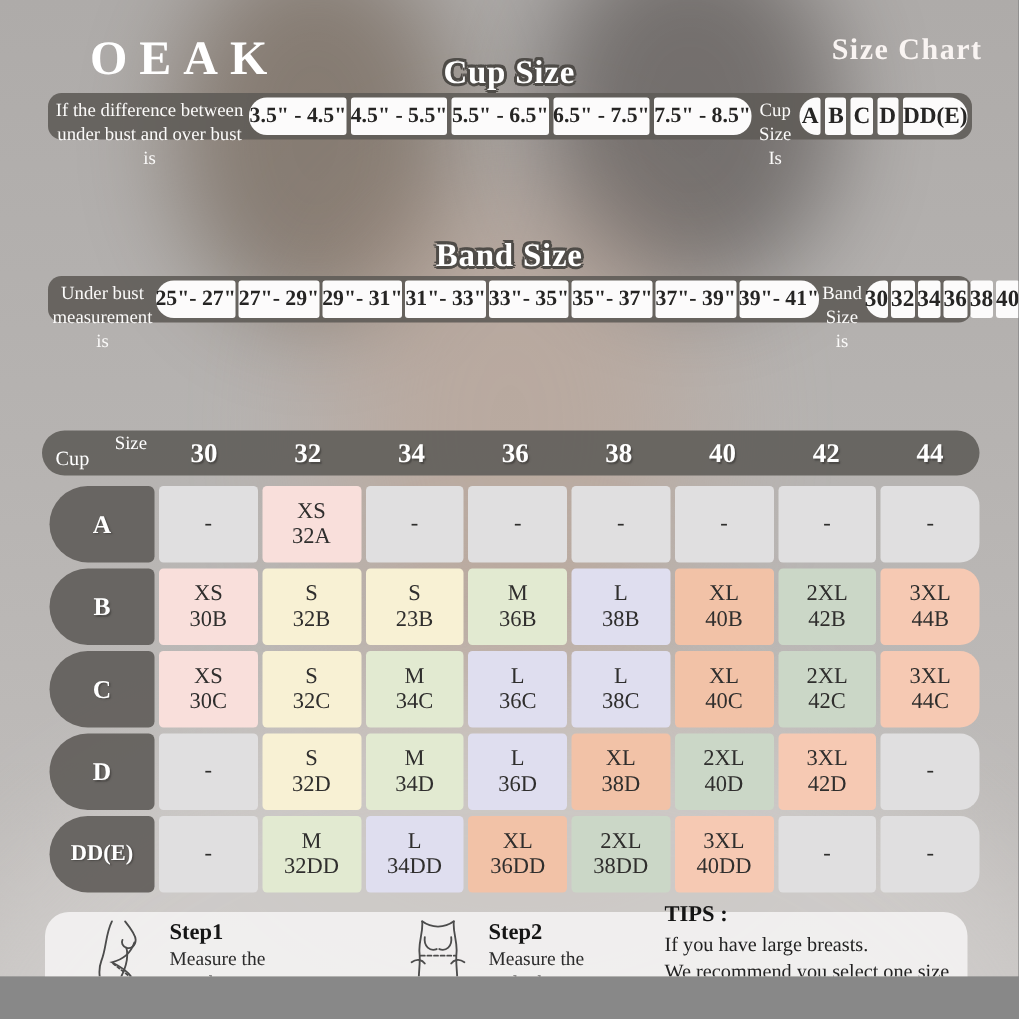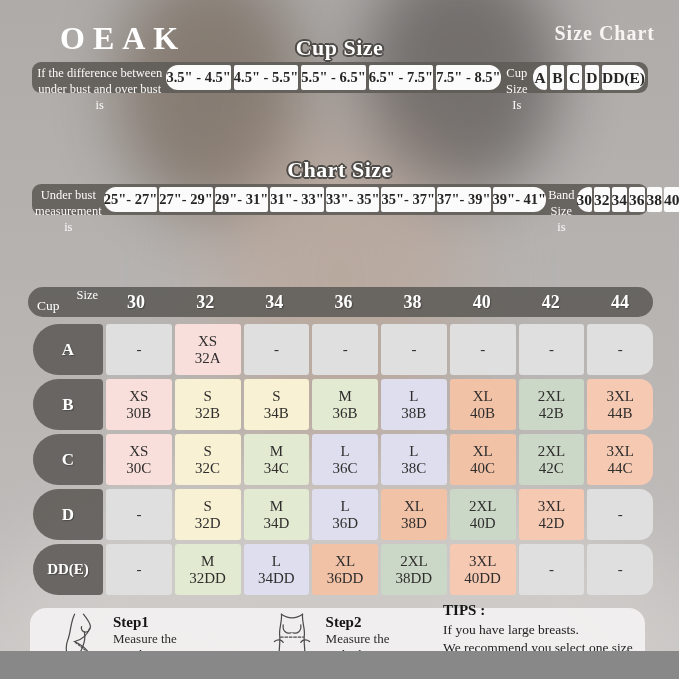--- a/index.html
+++ b/index.html
@@ -118,21 +118,21 @@
     <div class="dk-bar">Cup Size Is</div>
     <div class="cells cols5" id="cup-letters">
         <div class="cell bold-cell">A</div>
         <div class="cell bold-cell">B</div>
         <div class="cell bold-cell">C</div>
         <div class="cell bold-cell">D</div>
         <div class="cell bold-cell">DD(E)</div>
       </div>
   </div>
 
-  <div class="sec-title" id="band-title">Chart Size</div>
+  <div class="sec-title" id="band-title">Band Size</div>
   <div class="dk-table" id="band-table">
     <div class="dk-bar">Under bust measurement is</div>
     <div class="cells cols8" id="band-ranges">
         <div class="cell">25"- 27"</div>
         <div class="cell">27"- 29"</div>
         <div class="cell">29"- 31"</div>
         <div class="cell">31"- 33"</div>
         <div class="cell">33"- 35"</div>
         <div class="cell">35"- 37"</div>
         <div class="cell">37"- 39"</div>
@@ -199,21 +199,21 @@
         <div class="m-cell" style="background: rgb(249, 223, 219);">
           <span>XS</span>
           <span>30B</span>
         </div>
         <div class="m-cell" style="background: rgb(248, 241, 212);">
           <span>S</span>
           <span>32B</span>
         </div>
         <div class="m-cell" style="background: rgb(248, 241, 212);">
           <span>S</span>
-          <span>34B</span>
+          <span>23B</span>
         </div>
         <div class="m-cell" style="background: rgb(226, 234, 209);">
           <span>M</span>
           <span>36B</span>
         </div>
         <div class="m-cell" style="background: rgb(223, 222, 239);">
           <span>L</span>
           <span>38B</span>
         </div>
         <div class="m-cell" style="background: rgb(242, 194, 167);">

